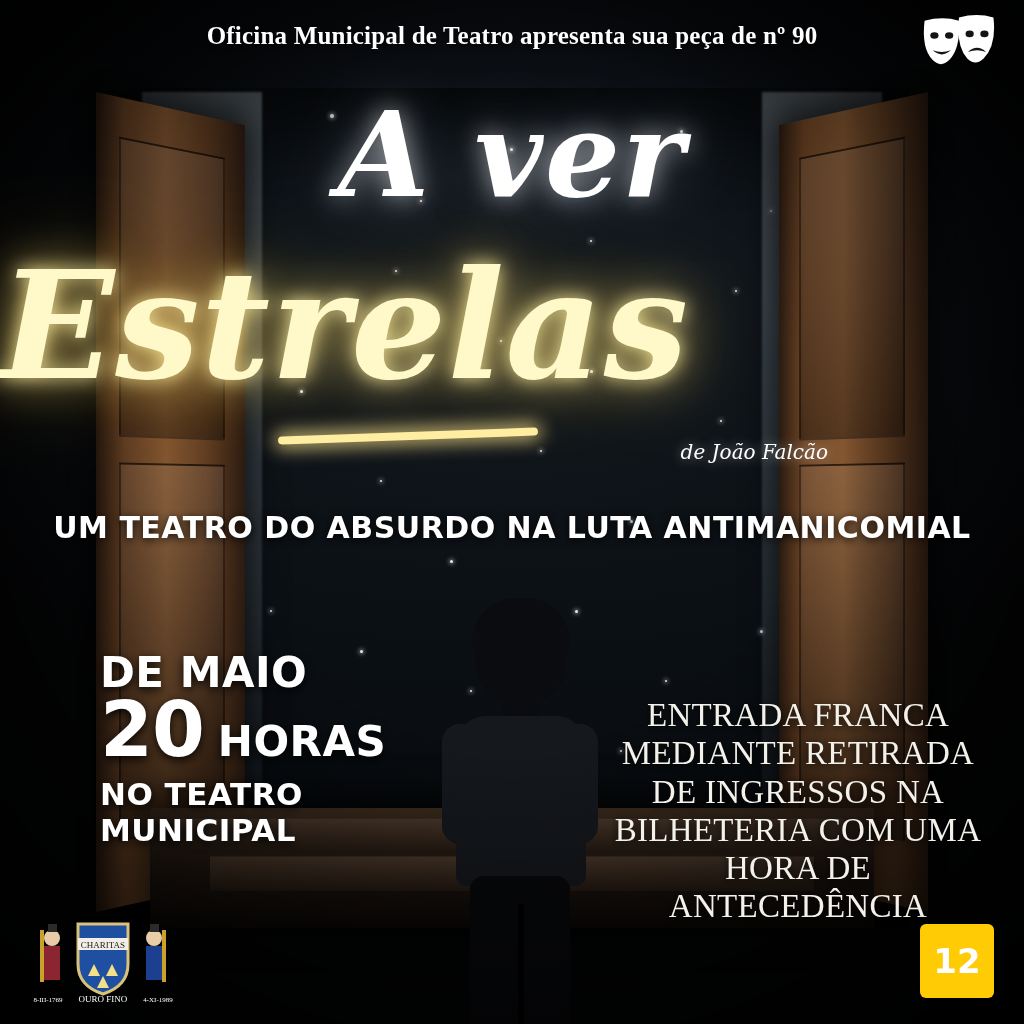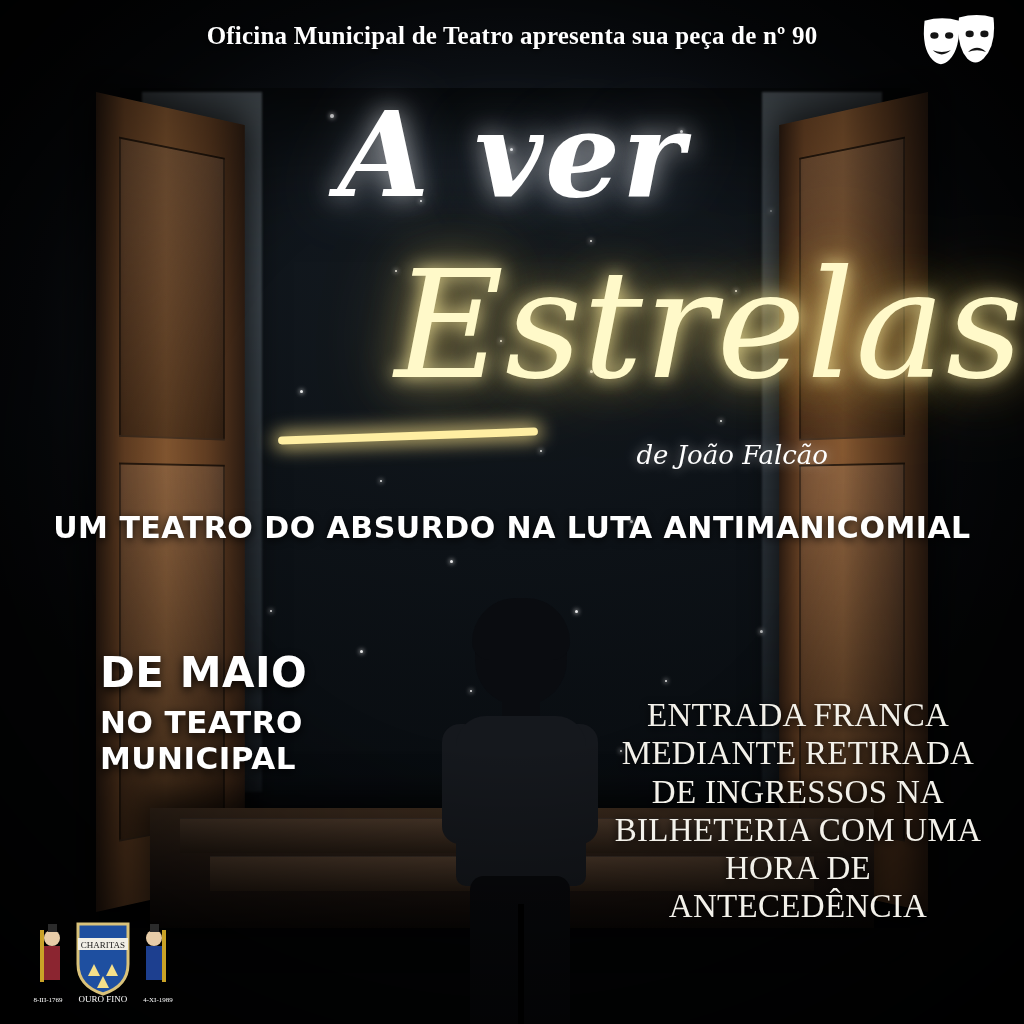--- a/index.html
+++ b/index.html
@@ -208,24 +208,24 @@
     font-size: 118px;
     line-height: 1;
     color: #ffffff;
     letter-spacing: 2px;
     text-shadow: 0 0 26px rgba(255,255,255,0.55), 0 0 60px rgba(200,220,255,0.35);
   }
   .title-estrelas {
     position: absolute;
     top: 250px;
     left: 0; right: 0;
-    text-align: right;
+    text-align: left;
     font-family: "DejaVu Serif", serif;
     font-style: italic;
-    font-weight: normal;
+    font-weight: bold;
     font-size: 150px;
     line-height: 1;
     color: #fff9c9;
     letter-spacing: 1px;
     text-shadow:
       0 0 18px rgba(255,240,160,0.85),
       0 0 46px rgba(255,225,120,0.7),
       0 0 90px rgba(255,210,90,0.45);
   }
   .title-underline {
@@ -238,21 +238,21 @@
     background: #ffeea2;
     box-shadow: 0 0 18px 4px rgba(255,230,140,0.8);
     transform: rotate(-2deg);
   }
   .author {
     position: absolute;
     top: 440px;
     right: 196px;
     font-family: "DejaVu Serif", serif;
     font-style: italic;
-    font-size: 26px;
+    font-size: 20px;
     color: #ffffff;
     text-shadow: 0 0 12px rgba(255,255,255,0.5);
   }
   .tagline {
     position: absolute;
     top: 510px;
     left: 0; right: 0;
     text-align: center;
     font-family: "DejaVu Sans", sans-serif;
     font-weight: bold;
@@ -446,20 +446,22 @@
   <div class="title-estrelas">Estrelas</div>
   <div class="title-underline"></div>
   <div class="author">de João Falcão</div>
   <div class="tagline">UM TEATRO DO ABSURDO NA LUTA ANTIMANICOMIAL</div>
 
   <div class="date-block">
     <div class="date-row">
       <span class="date-word">DE MAIO</span>
     </div>
     <div class="date-row">
+      <span class="date-num">20</span>
+      <span class="date-word">HORAS</span>
     </div>
     <div class="date-place">NO TEATRO MUNICIPAL</div>
   </div>
 
   <div class="info-block">ENTRADA FRANCA MEDIANTE RETIRADA DE INGRESSOS NA BILHETERIA COM UMA HORA DE ANTECEDÊNCIA</div>
 
   <svg class="crest" viewBox="0 0 150 96">
     <g>
       <rect x="16" y="36" width="16" height="34" fill="#8b2530"></rect>
       <circle cx="24" cy="28" r="8" fill="#e8cda8"></circle>
@@ -476,15 +478,16 @@
     <rect x="50" y="28" width="50" height="12" fill="#f2efe6"></rect>
     <text x="75" y="38" font-size="9" text-anchor="middle" fill="#1a1a1a" font-family="Liberation Serif, serif">CHARITAS</text>
     <polygon points="66,54 72,66 60,66" fill="#f5e08a"></polygon>
     <polygon points="84,54 90,66 78,66" fill="#f5e08a"></polygon>
     <polygon points="75,66 81,78 69,78" fill="#f5e08a"></polygon>
     <text x="75" y="92" font-size="9" text-anchor="middle" fill="#ffffff" font-family="Liberation Serif, serif">OURO FINO</text>
     <text x="20" y="92" font-size="7" text-anchor="middle" fill="#ffffff" font-family="Liberation Serif, serif">8-III-1769</text>
     <text x="130" y="92" font-size="7" text-anchor="middle" fill="#ffffff" font-family="Liberation Serif, serif">4-XI-1989</text>
   </svg>
 
+  <div class="rating">12</div>
 
 
 </div>
 
 </body></html>

